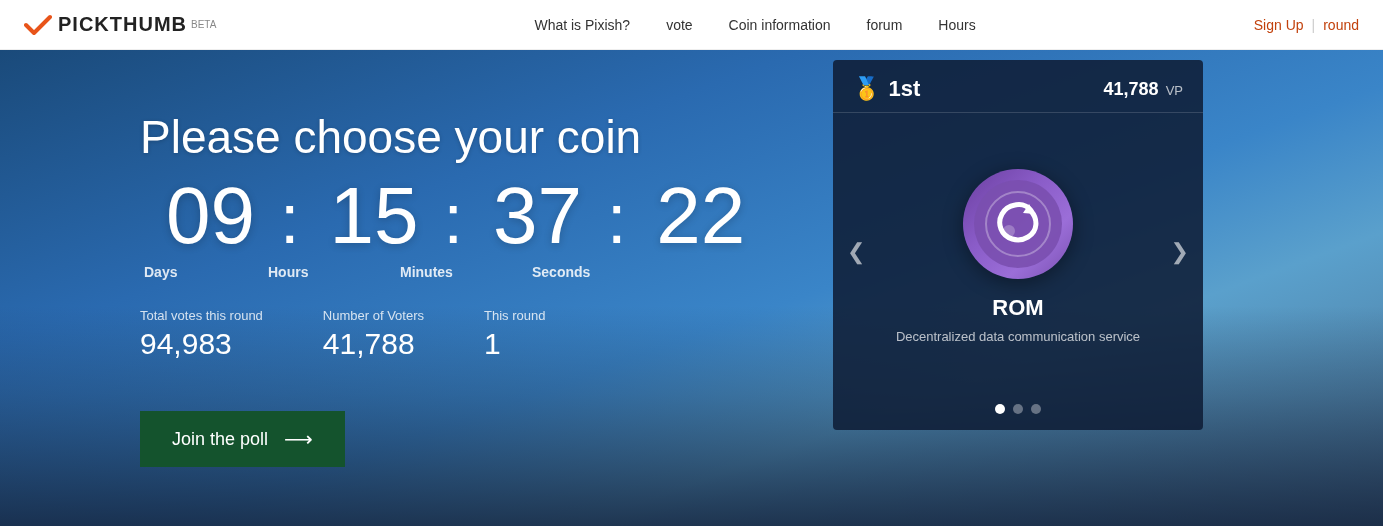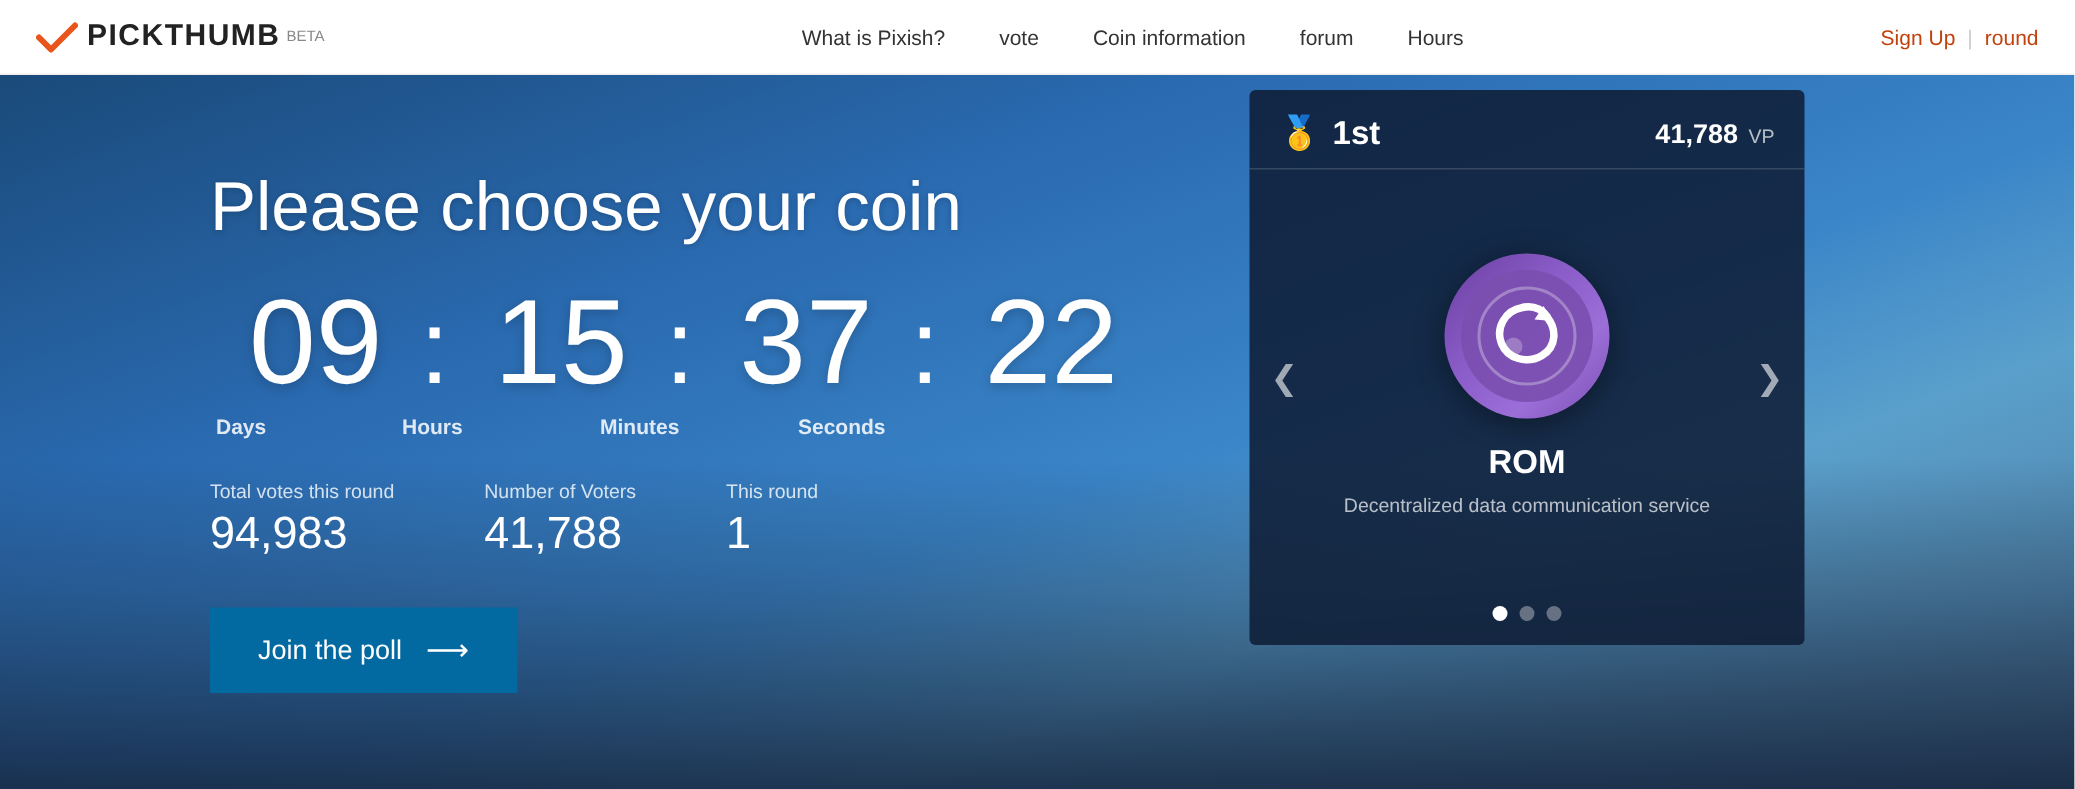--- a/index.html
+++ b/index.html
@@ -85,21 +85,21 @@
     }
     .hero-content {
       position: relative;
       z-index: 2;
       padding: 60px 0 0 140px;
     }
     .hero-title {
       font-size: 46px;
       font-weight: 300;
       color: #fff;
-      margin-bottom: 24px;
+      margin-bottom: 12px;
       text-shadow: 0 1px 4px rgba(0,0,0,0.2);
     }
     .countdown {
       display: flex;
       align-items: flex-end;
       gap: 0;
       margin-bottom: 8px;
     }
     .countdown-num {
       font-size: 80px;
@@ -148,28 +148,29 @@
     .stat-value {
       font-size: 30px;
       color: #fff;
       font-weight: 300;
     }
 
     .join-btn {
       display: inline-flex;
       align-items: center;
       gap: 16px;
-      background: #0369a1;
+      background: #14532d;
       color: #fff;
       font-size: 18px;
       font-weight: 500;
       padding: 16px 32px;
       border: none;
       cursor: pointer;
       text-decoration: none;
+      margin-top: 18px;
     }
     .arrow-icon { font-size: 20px; }
 
     
     .coin-card {
       position: absolute;
       top: 10px;
       right: 180px;
       width: 370px;
       height: 370px;

